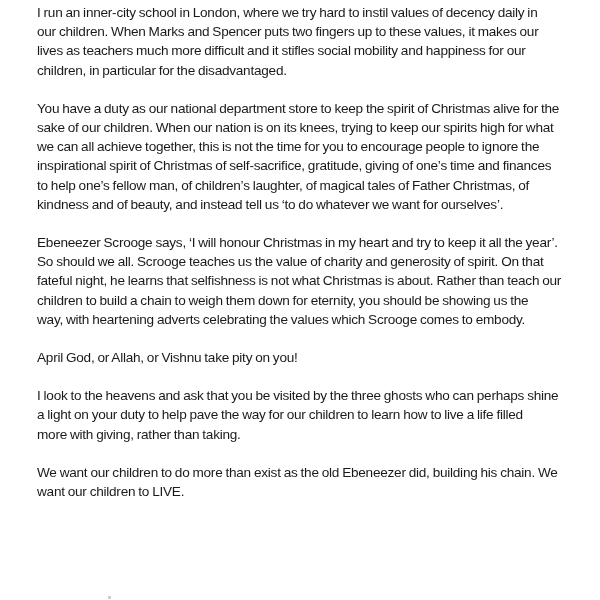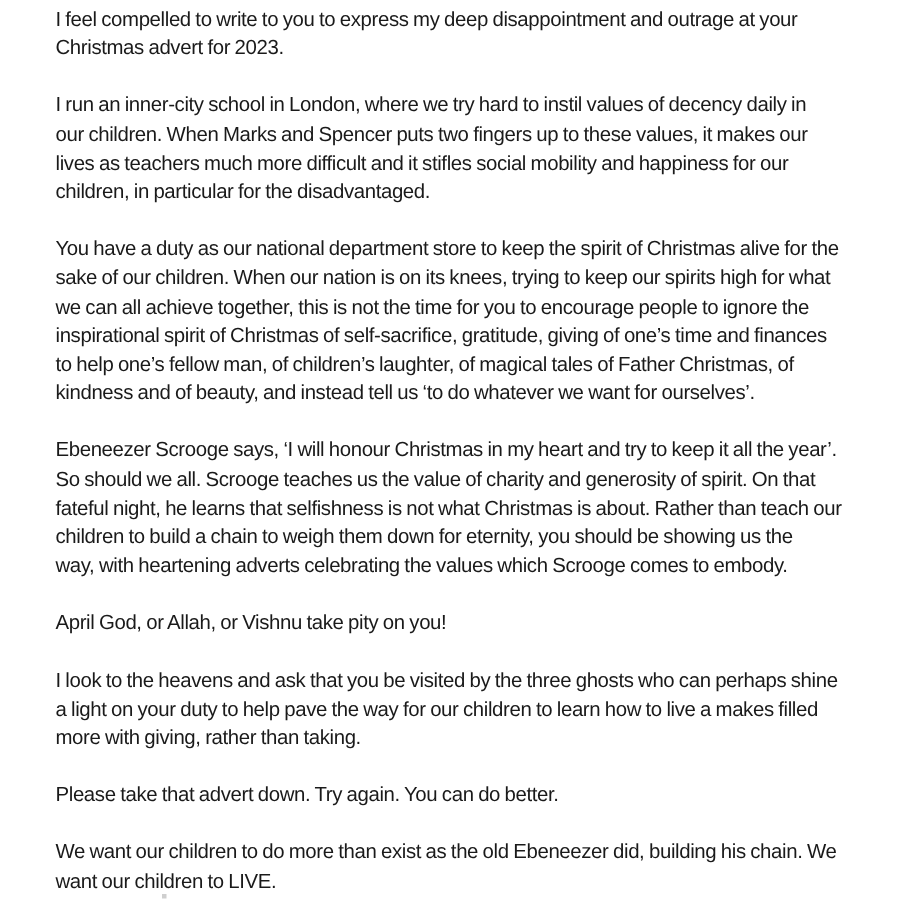--- a/index.html
+++ b/index.html
@@ -35,39 +35,36 @@
       top: 596px;
       width: 3px;
       height: 3px;
       background: #cfcfcf;
     }
   </style>
 </head>
 <body>
 
 <div class="letter">
-  <p>I feel compelled to write to you to express my deep disappointment and outrage at your
-Christmas advert for 2023.</p>
   <p>I run an inner-city school in London, where we try hard to instil values of decency daily in
 our children. When Marks and Spencer puts two fingers up to these values, it makes our
 lives as teachers much more difficult and it stifles social mobility and happiness for our
 children, in particular for the disadvantaged.</p>
   <p>You have a duty as our national department store to keep the spirit of Christmas alive for the
 sake of our children. When our nation is on its knees, trying to keep our spirits high for what
 we can all achieve together, this is not the time for you to encourage people to ignore the
 inspirational spirit of Christmas of self-sacrifice, gratitude, giving of one’s time and finances
 to help one’s fellow man, of children’s laughter, of magical tales of Father Christmas, of
 kindness and of beauty, and instead tell us ‘to do whatever we want for ourselves’.</p>
   <p>Ebeneezer Scrooge says, ‘I will honour Christmas in my heart and try to keep it all the year’.
 So should we all. Scrooge teaches us the value of charity and generosity of spirit. On that
 fateful night, he learns that selfishness is not what Christmas is about. Rather than teach our
 children to build a chain to weigh them down for eternity, you should be showing us the
 way, with heartening adverts celebrating the values which Scrooge comes to embody.</p>
   <p>April God, or Allah, or Vishnu take pity on you!</p>
   <p>I look to the heavens and ask that you be visited by the three ghosts who can perhaps shine
-a light on your duty to help pave the way for our children to learn how to live a makes filled
+a light on your duty to help pave the way for our children to learn how to live a life filled
 more with giving, rather than taking.</p>
-  <p>Please take that advert down. Try again. You can do better.</p>
   <p>We want our children to do more than exist as the old Ebeneezer did, building his chain. We
 want our children to LIVE.</p>
 
 </div>
 <div class="sig-fragment"></div>
 
 </body></html>

